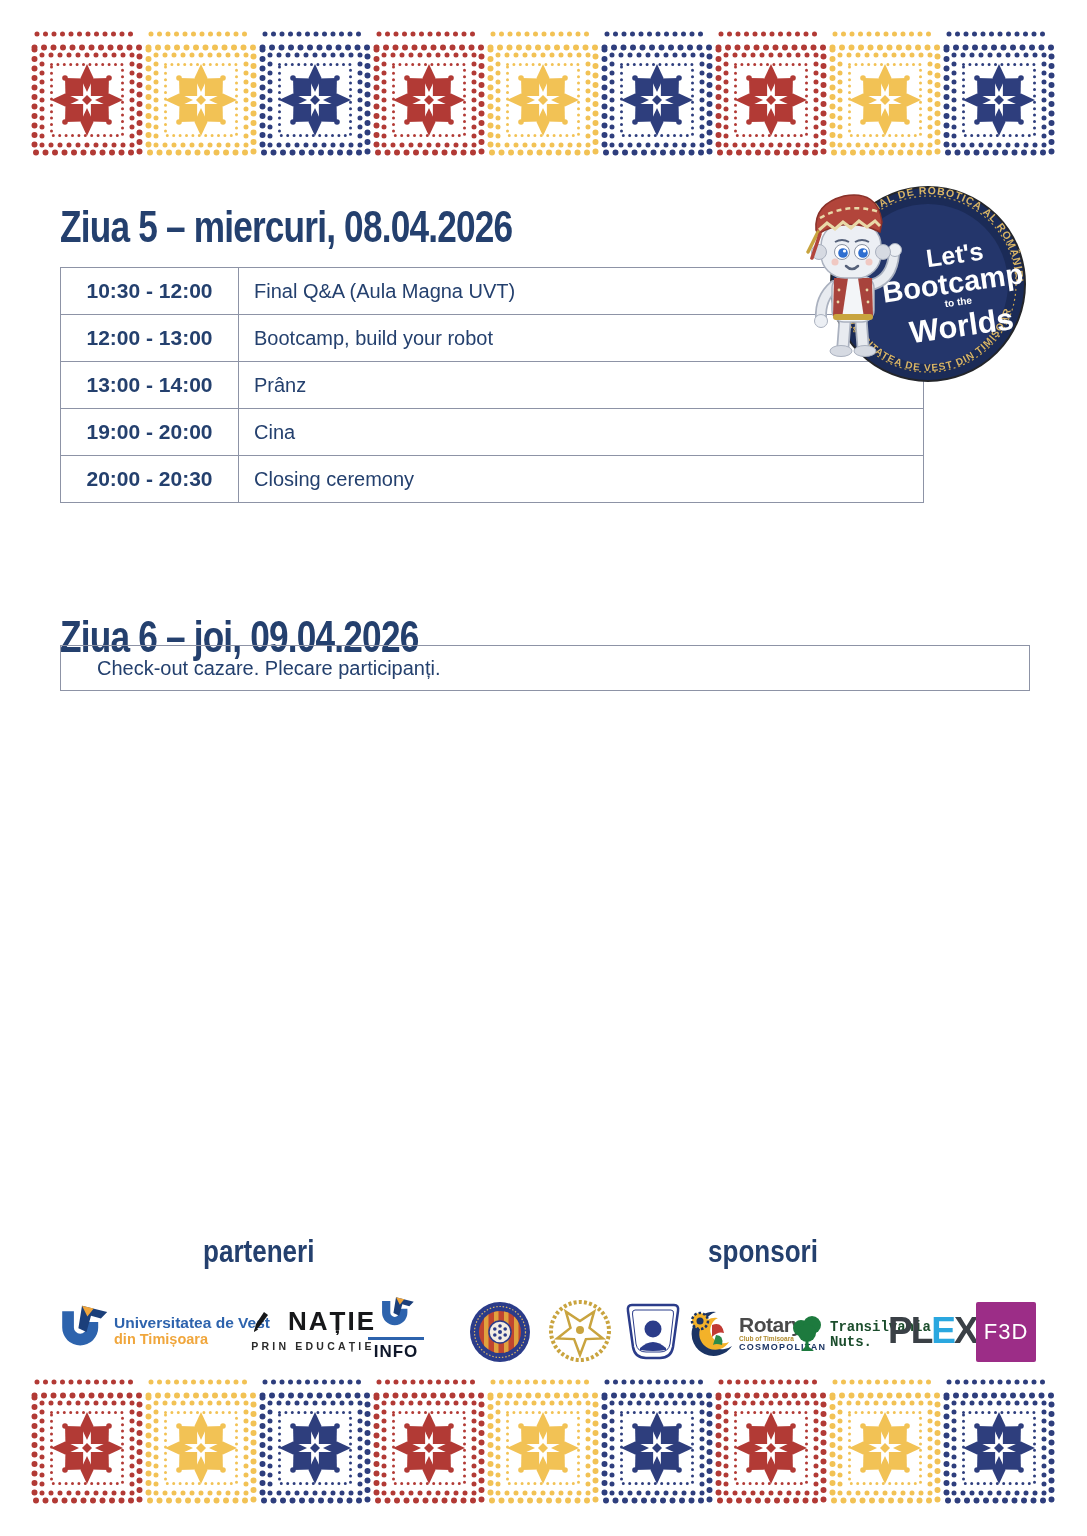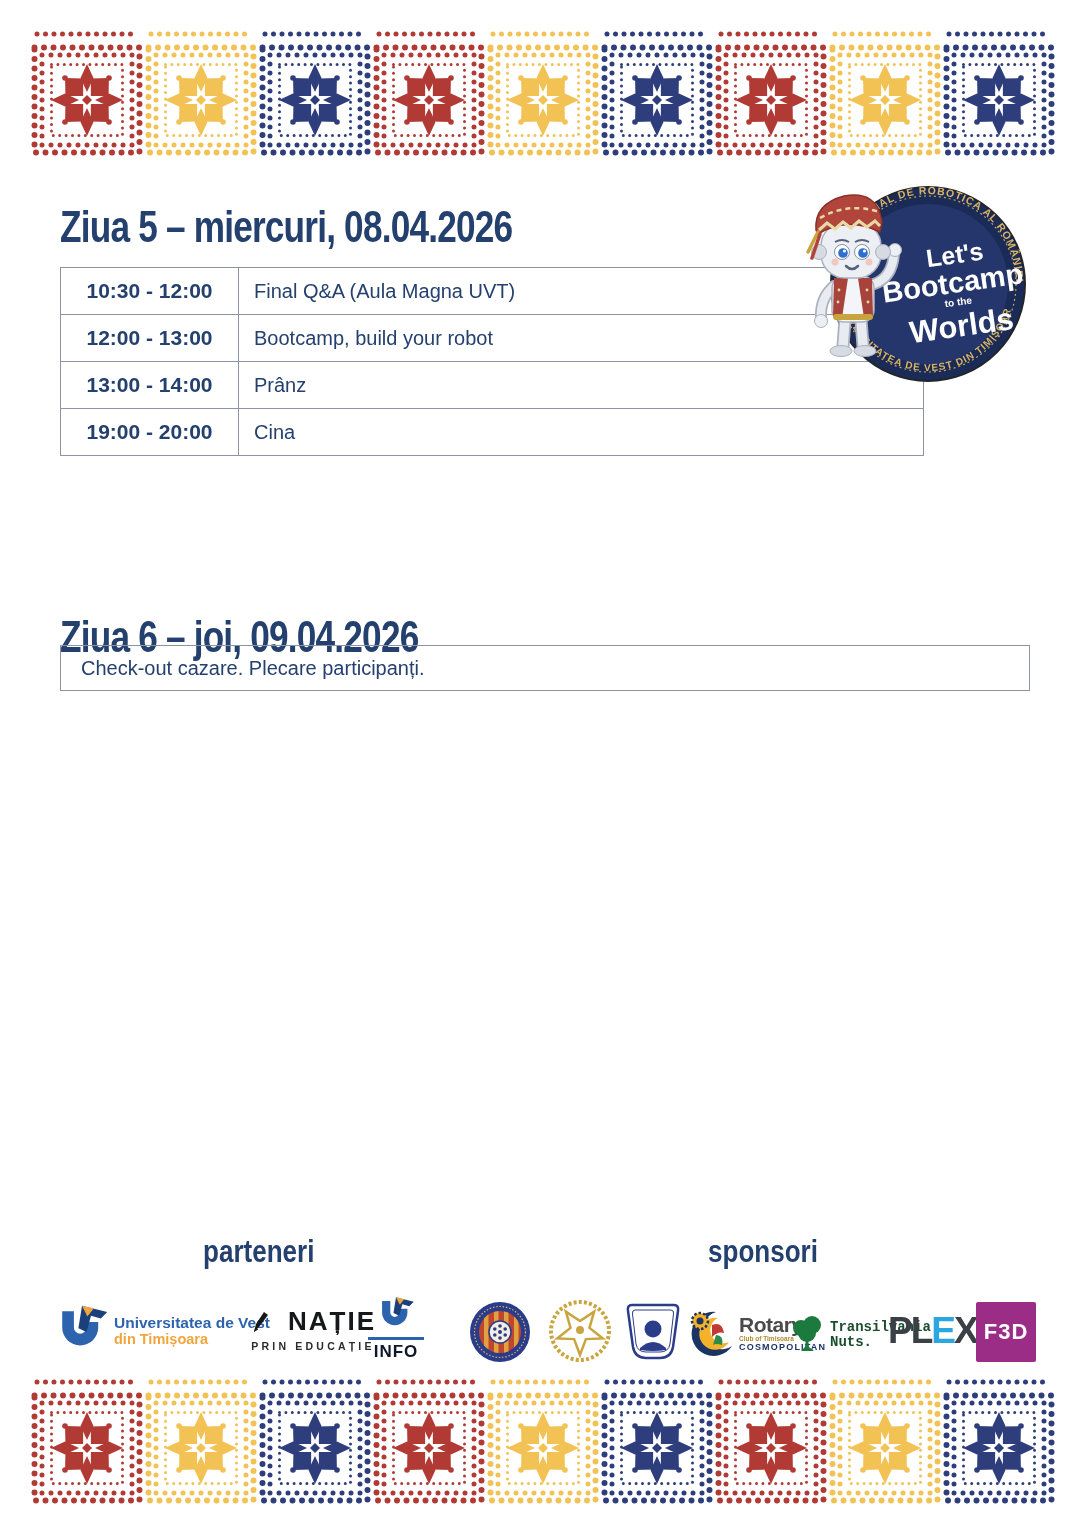--- a/index.html
+++ b/index.html
@@ -26,21 +26,21 @@
 
   
   .sched{position:absolute;left:60px;top:267px;width:864px;border-collapse:collapse;}
   .sched td{border:1.6px solid #8d93a6;height:44px;}
   .sched td.time{width:175px;text-align:center;font-weight:bold;font-size:21px;}
   .sched td.event{padding-left:15px;font-size:20px;}
 
   .notebox{
     position:absolute;left:60px;top:645px;width:970px;height:46px;
     border:1.6px solid #8d93a6;box-sizing:border-box;display:flex;align-items:center;
-    padding-left:20px;font-size:20px;
+    padding-left:36px;font-size:20px;
   }
 
   
   .badge{position:absolute;left:788px;top:178px;width:250px;height:220px;z-index:5;}
   .badge svg{width:100%;height:100%;display:block;}
 
   
   .flabel{position:absolute;top:1234px;margin:0;}
   .flabel .cond{
     display:inline-block;transform:scaleX(.84);transform-origin:0 60%;
@@ -81,21 +81,21 @@
   .tn-text{margin-left:4px;line-height:1;font-family:Liberation Mono, monospace;}
   .tn-l1{font-size:14px;font-weight:bold;color:#1b4d2c;}
   .tn-l2{font-size:14px;font-weight:bold;color:#1b4d2c;margin-top:1px;}
 
   #plex{left:888px;top:18px;}
   .plex-letter{font-size:37px;font-weight:bold;letter-spacing:-2px;color:#3a4046;}
   .plex-letter.blue{color:#2aa7df;}
 
   #f3d{left:976px;top:10px;width:60px;height:60px;background:#9c2d87;border-radius:2px;
        display:flex;align-items:center;justify-content:center;}
-  .f3d-word{color:#ffffff;font-size:22px;font-weight:bold;letter-spacing:1px;}
+  .f3d-word{color:#ffffff;font-size:22px;font-weight:normal;letter-spacing:1px;}
 </style>
 </head>
 <body>
 
 <svg width="0" height="0" style="position:absolute" aria-hidden="true">
   <defs>
     <symbol id="tileSym" viewBox="0 0 114 127">
       <line x1="7" y1="4" x2="107" y2="4" stroke="currentColor" stroke-width="5" stroke-linecap="round" stroke-dasharray="0 8.5"></line>
       <rect x="4.5" y="17.5" width="105" height="105" fill="none" stroke="currentColor" stroke-width="6" stroke-linecap="round" stroke-dasharray="0 9.5"></rect>
       <rect x="12" y="25" width="90" height="90" fill="none" stroke="currentColor" stroke-width="5" stroke-linecap="round" stroke-dasharray="0 9"></rect>
@@ -163,20 +163,24 @@
         <td class="time">12:00 - 13:00</td>
         <td class="event">Bootcamp, build your robot</td>
       </tr>
       <tr>
         <td class="time">13:00 - 14:00</td>
         <td class="event">Prânz</td>
       </tr>
       <tr>
         <td class="time">19:00 - 20:00</td>
         <td class="event">Cina</td>
+      </tr>
+      <tr>
+        <td class="time">20:00 - 20:30</td>
+        <td class="event">Closing ceremony</td>
       </tr>
     </tbody>
   </table>
 
   <div class="badge">
     <svg viewBox="0 0 250 220">
       <circle cx="140" cy="106" r="97" fill="#1b2b57" stroke="#23252a" stroke-width="2"></circle>
       <circle cx="140" cy="106" r="80" fill="#24366b"></circle>
       <circle cx="140" cy="106" r="88" fill="none" stroke="#c9a44e" stroke-width="1.2" stroke-dasharray="2 3"></circle>
       <path id="rimTop" d="M61,143 A88,88 0 1 1 219,143" fill="none"></path>

